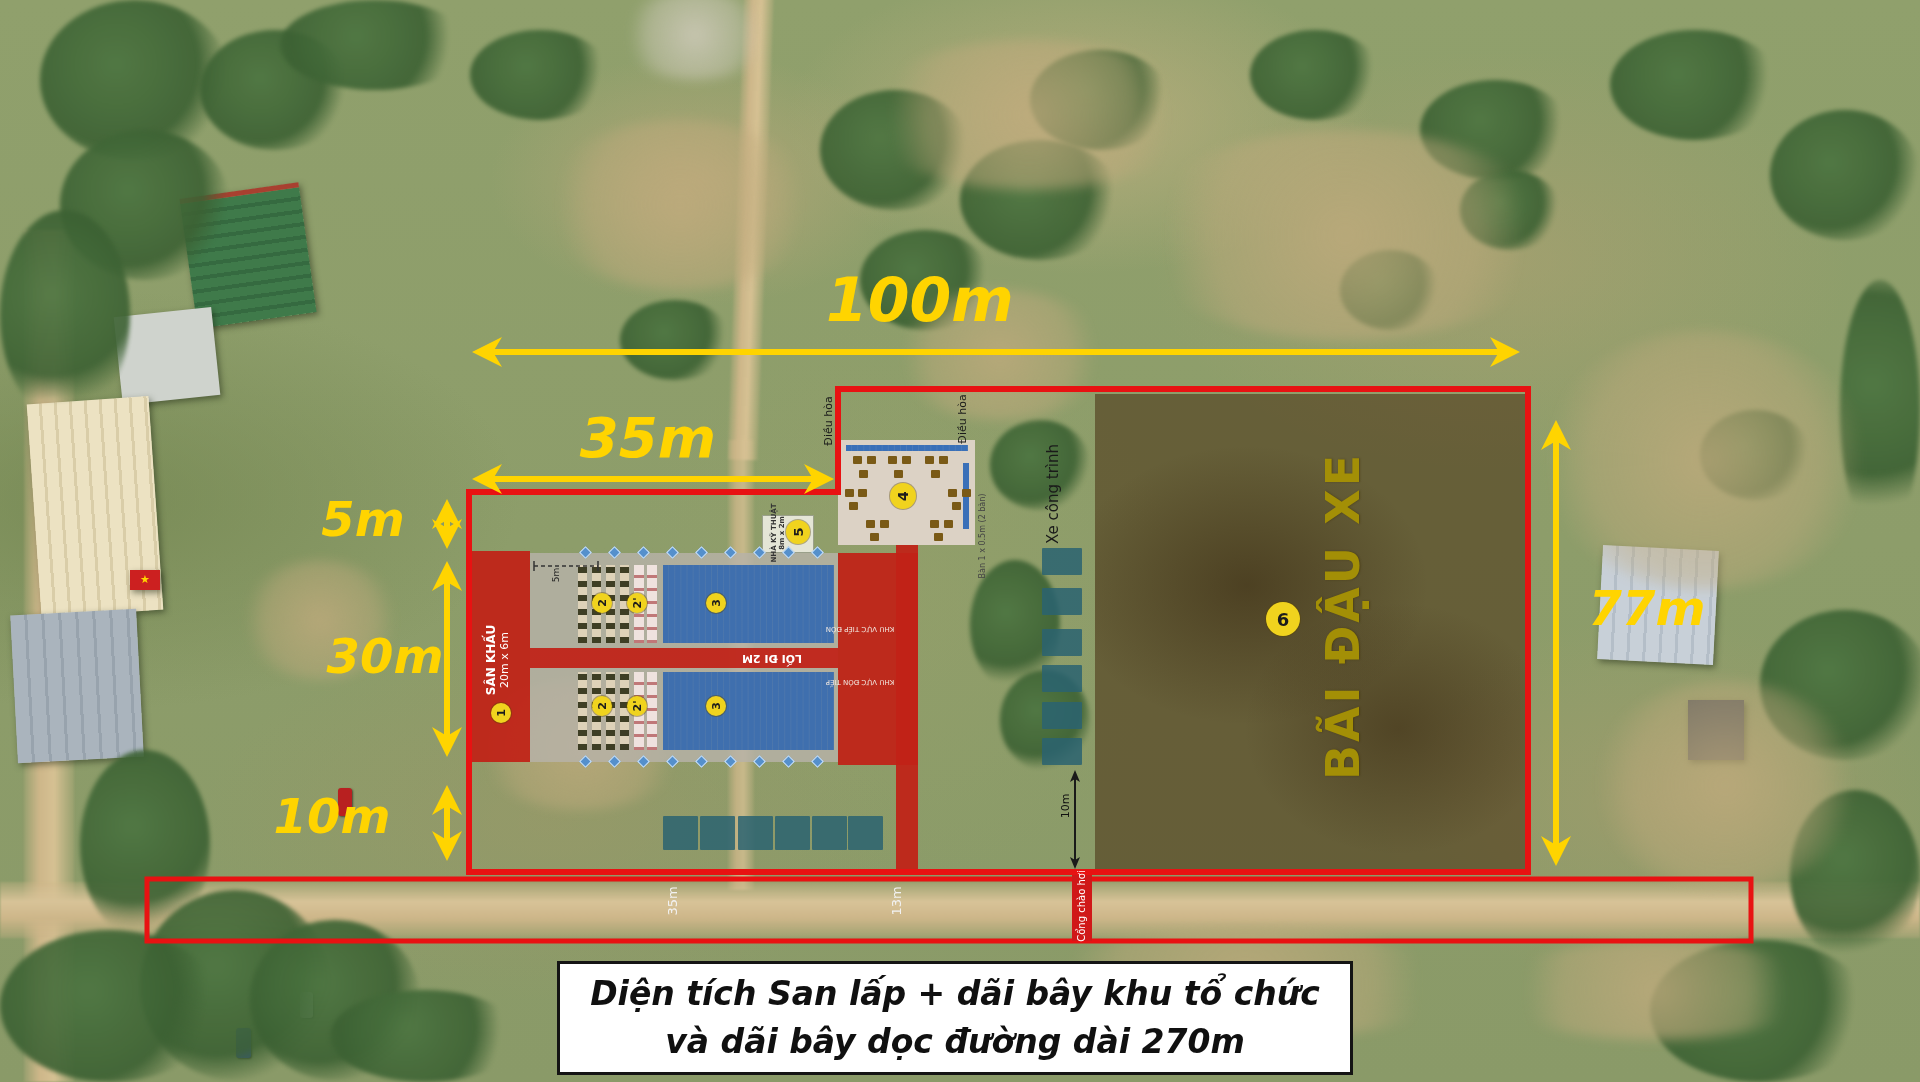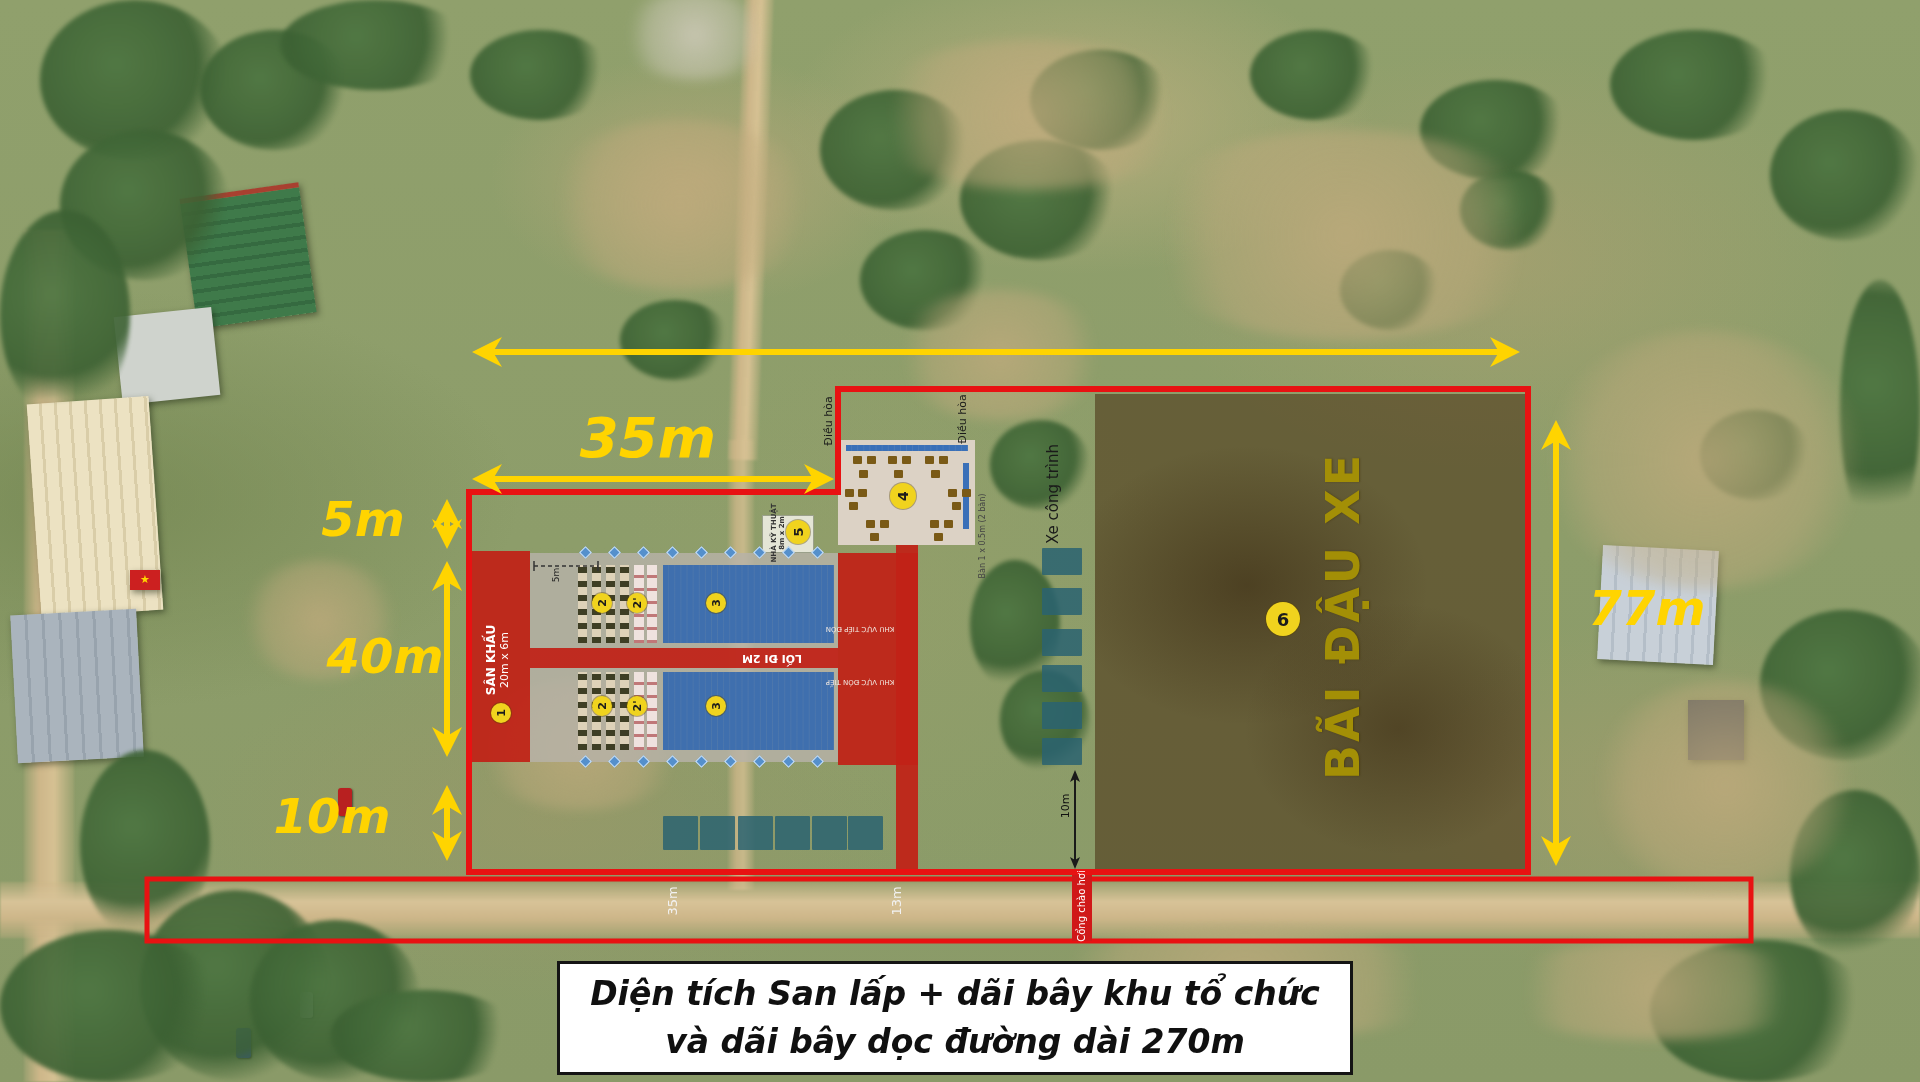--- a/index.html
+++ b/index.html
@@ -230,23 +230,24 @@
         <polygon points="1556,866 1541,836 1556,845 1571,836" fill="#ffd400"></polygon>
         <polygon points="1556,420 1571,450 1556,441 1541,450" fill="#ffd400"></polygon>
         <line x1="1075" y1="773" x2="1075" y2="866" stroke="#1a1a1a" stroke-width="2"></line>
         <polygon points="1075,869 1070,857 1075,860 1080,857" fill="#1a1a1a"></polygon>
         <polygon points="1075,770 1080,782 1075,779 1070,782" fill="#1a1a1a"></polygon>
       </g>
   </svg>
 
   <div class="ovl" style="left:1072px;top:875px;width:20px;height:66px;background:#d01818;"></div>
 
+  <div class="lbl" style="left:920px;top:300px;font-size:60px;">100m</div>
   <div class="lbl" style="left:648px;top:438px;font-size:56px;">35m</div>
   <div class="lbl" style="left:363px;top:519px;font-size:48px;">5m</div>
-  <div class="lbl" style="left:385px;top:656px;font-size:48px;">40m</div>
+  <div class="lbl" style="left:385px;top:656px;font-size:48px;">30m</div>
   <div class="lbl" style="left:332px;top:816px;font-size:48px;">10m</div>
   <div class="lbl" style="left:1647px;top:608px;font-size:48px;">77m</div>
 
   <div class="vlbl" style="left:498px;top:660px;color:#fff;font-weight:bold;font-size:12px;">
     <div>SÂN KHẤU</div>
     <div style="font-weight:normal;font-size:11px;">20m x 6m</div>
   </div>
   <div class="num" style="left:501px;top:713px;width:20px;height:20px;font-size:11px;">1</div>
 
   <div class="num" style="left:602px;top:603px;width:20px;height:20px;font-size:11px;">2</div>

